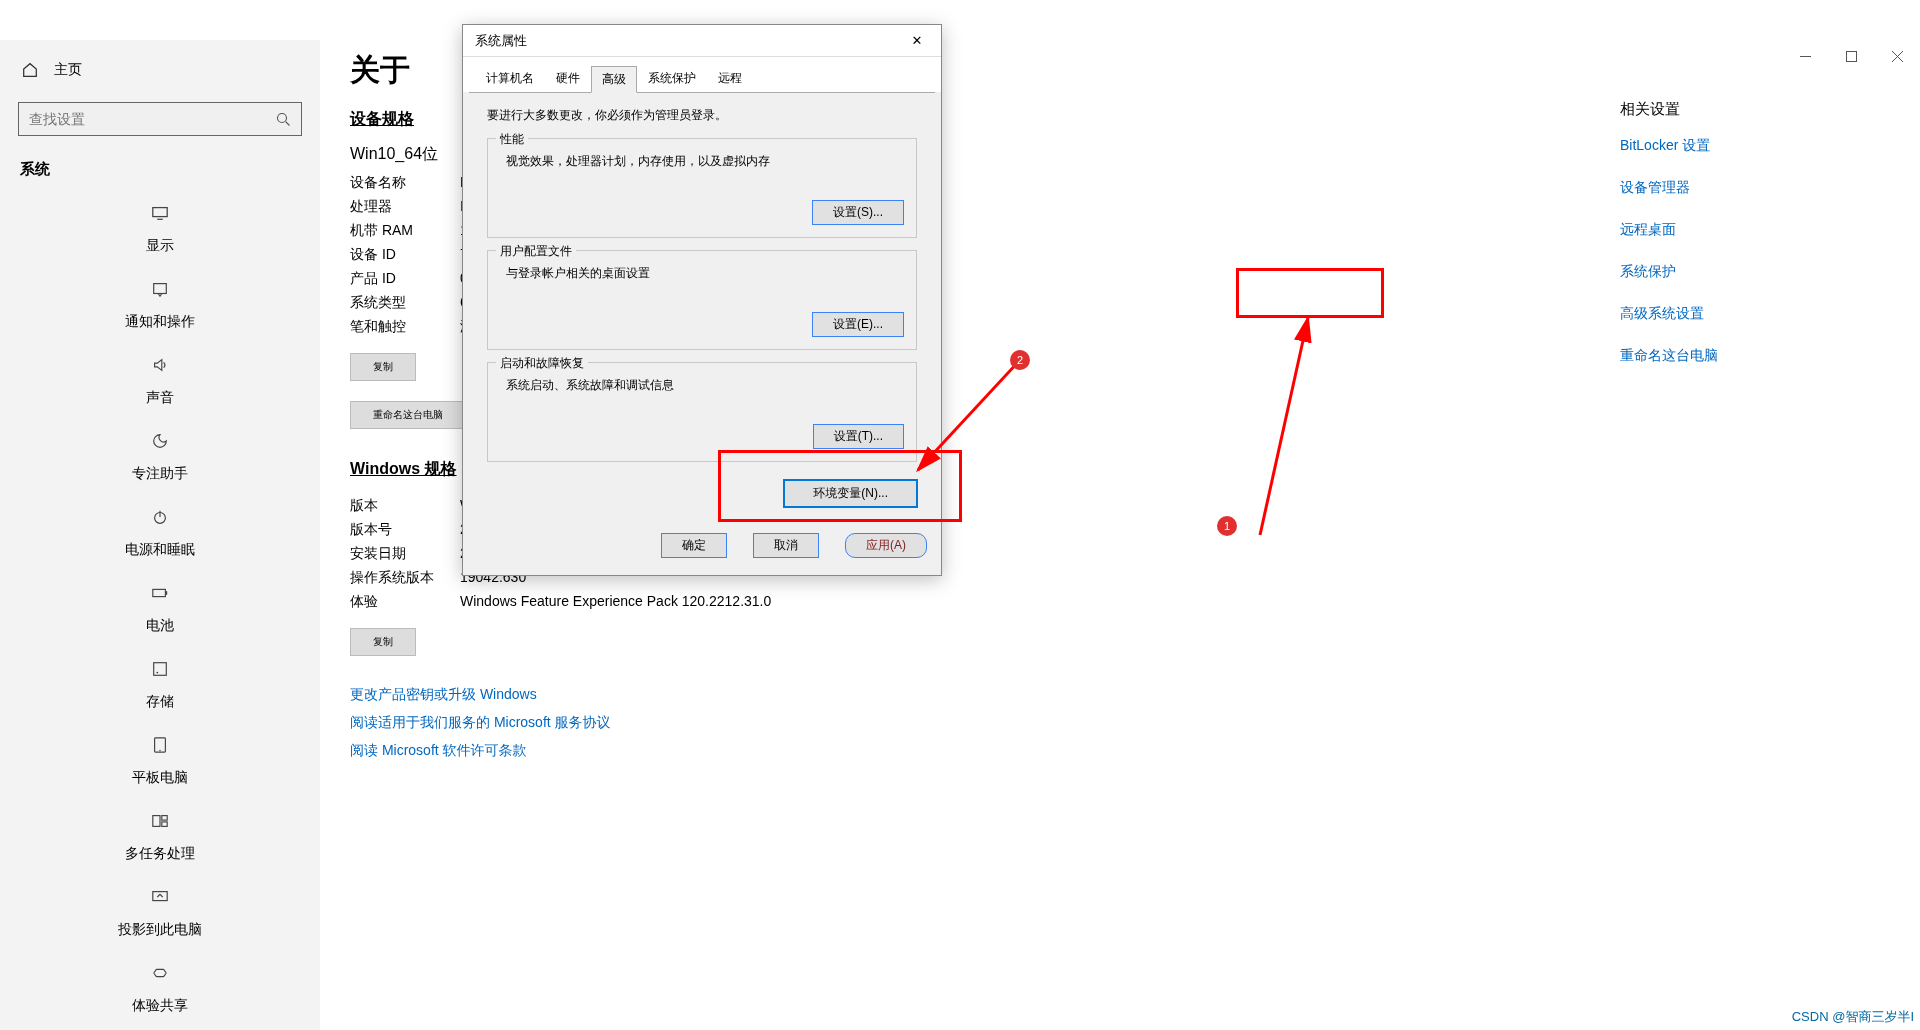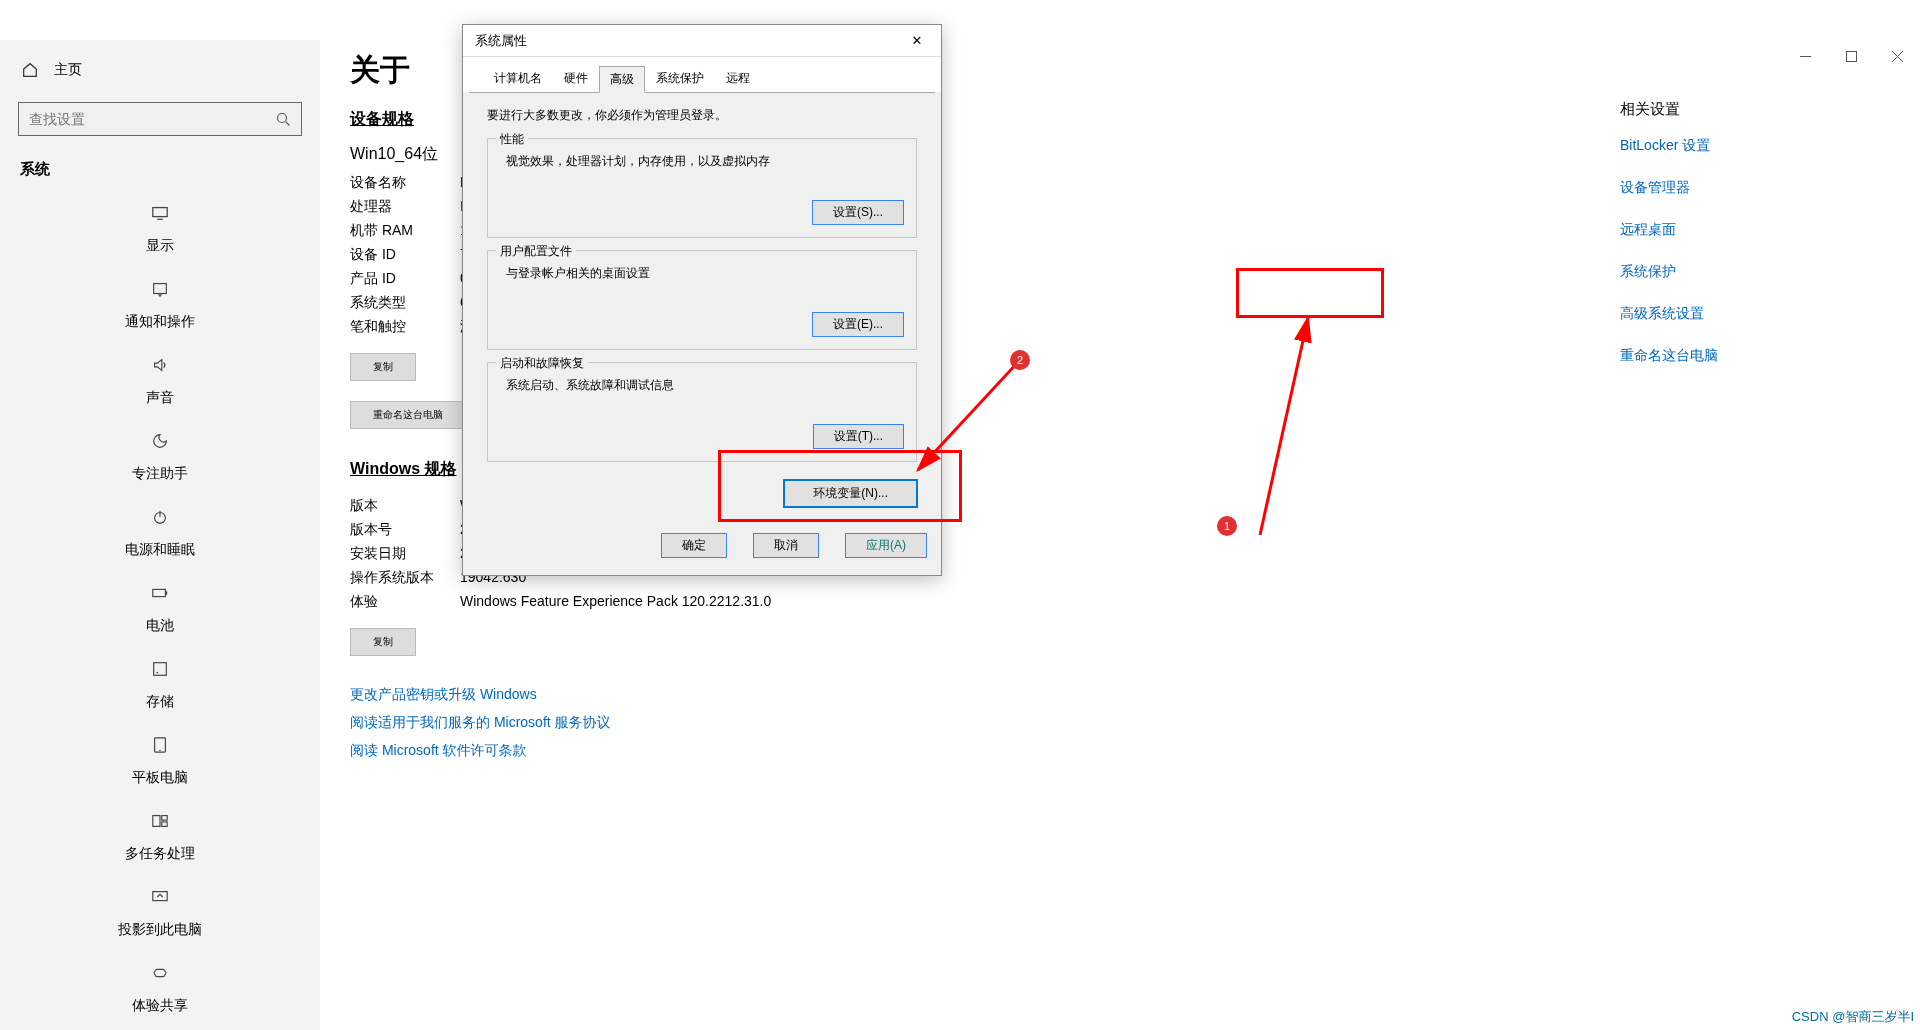--- a/index.html
+++ b/index.html
@@ -35,34 +35,34 @@
     .link { color: #0067c0; text-decoration: none; display: block; margin: 10px 0; cursor: pointer; }
     
     .related-panel { position: absolute; right: 80px; top: 100px; width: 220px; }
     .related-title { font-size: 15px; margin-bottom: 18px; }
     .related-link { color: #0067c0; display: block; margin-bottom: 24px; cursor: pointer; }
     
     
     .dialog { position: absolute; left: 462px; top: 24px; width: 480px; height: 552px; background: #f0f0f0; border: 1px solid #888; box-shadow: 0 4px 18px rgba(0,0,0,0.25); }
     .dialog-title { height: 32px; background: #fff; display: flex; align-items: center; padding: 0 12px; font-size: 13px; justify-content: space-between; border-bottom: 1px solid #ddd; }
     .dialog-close { width: 24px; text-align: center; cursor: pointer; }
-    .tab-strip { display: flex; padding: 8px 8px 0 20px; background: #fff; }
+    .tab-strip { display: flex; padding: 8px 8px 0 12px; background: #fff; }
     .tab { padding: 4px 10px; font-size: 12px; border: 1px solid transparent; cursor: pointer; }
     .tab.active { border: 1px solid #aaa; border-bottom: 1px solid #f0f0f0; background: #f0f0f0; position: relative; top: 1px; text-align: center; }
     .dialog-body { padding: 14px 18px 12px 18px; border-top: 1px solid #aaa; margin: 0 6px; background: #f0f0f0; }
     .admin-note { font-size: 12px; margin-bottom: 14px; }
     .fieldset { border: 1px solid #c8c8c8; padding: 10px 12px 12px 12px; margin-bottom: 12px; position: relative; }
     .fieldset-legend { position: absolute; top: -8px; left: 8px; background: #f0f0f0; padding: 0 4px; font-size: 12px; }
     .fieldset-desc { font-size: 12px; margin: 4px 0 30px 6px; }
     .fieldset-btn-row { text-align: right; }
     .dlg-btn { padding: 3px 20px; font-size: 12px; background: #e1e1e1; border: 1px solid #3b82f6; cursor: pointer; }
     .env-btn-row { text-align: right; padding: 6px 0 4px 0; }
     .env-btn { padding: 4px 28px; font-size: 12px; background: #e1e1e1; border: 1px solid #0078d7; outline: 1px solid #0078d7; cursor: pointer; }
     .dialog-footer { display: flex; justify-content: flex-end; gap: 26px; padding: 10px 14px 14px 0; }
-    .dialog-footer .dlg-btn.disabled { color: #0f766e; }
+    .dialog-footer .dlg-btn.disabled { color: #7f1d1d; border-radius: 10px; }
     
     
     .red-box { position: absolute; border: 3px solid #ff0000; pointer-events: none; }
     .red-badge { position: absolute; width: 20px; height: 20px; border-radius: 50%; background: #e03030; color: #fff; font-size: 11px; display: flex; align-items: center; justify-content: center; pointer-events: none; }
     .arrow-svg { position: absolute; pointer-events: none; }
     .watermark { position: absolute; right: 6px; bottom: 4px; color: #0369a1; font-size: 13px; }
     svg { display: block; }
   </style>
 </head>
 <body>

